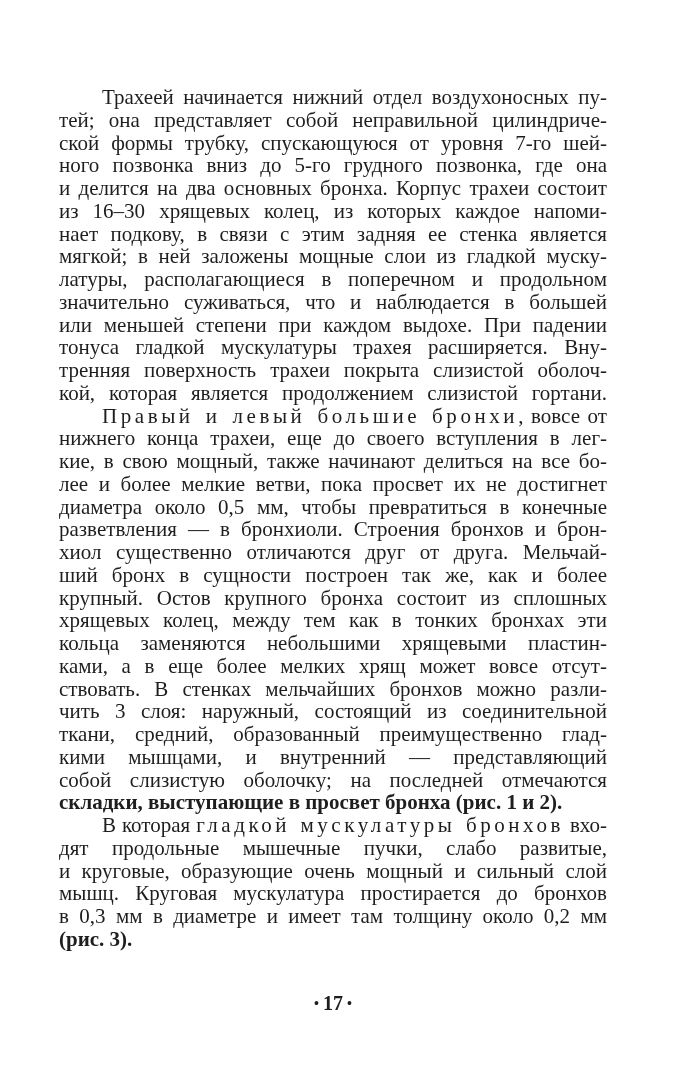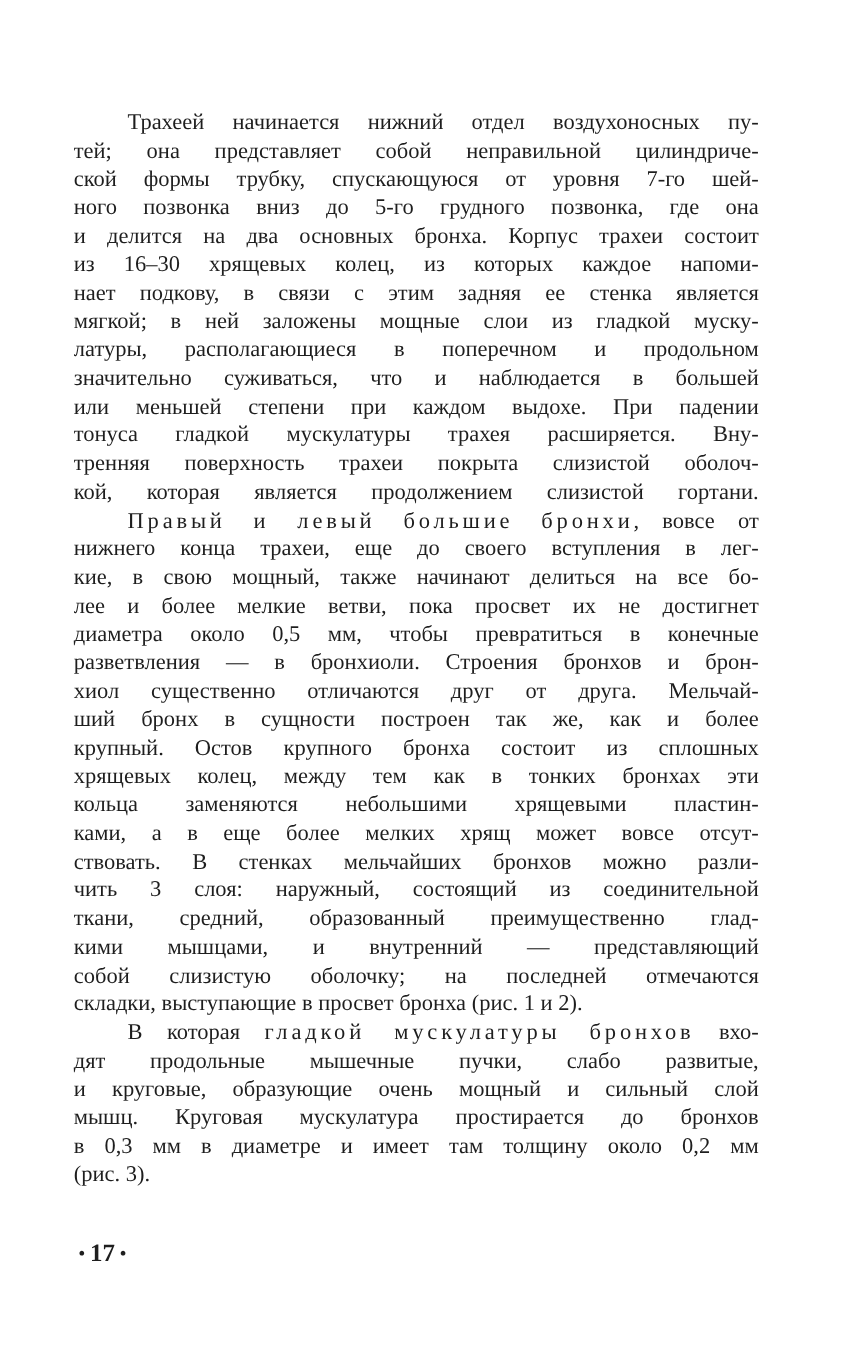--- a/index.html
+++ b/index.html
@@ -18,42 +18,44 @@
     position: absolute;
     inset: 0;
     background: #ffffff;
   }
   .text-block {
     position: absolute;
     left: 59px;
     top: 86px;
     width: 548px;
     color: #1e1e1e;
-    font-size: 18px;
+    font-size: 21px;
     line-height: 22.75px;
   }
   .line {
     text-align: justify;
     text-align-last: justify;
   }
   .line.last {
     text-align-last: left;
+    font-weight: bold;
   }
   .line.indent {
     text-indent: 43px;
   }
   .spaced {
     letter-spacing: 0.17em;
     word-spacing: 0.04em;
   }
   .page-footer {
     position: absolute;
     left: 59px;
     top: 991px;
     width: 548px;
+    text-align: center;
     color: #1e1e1e;
     font-size: 20px;
     font-weight: 700;
     line-height: 24px;
   }
   .footer-bullet {
     font-size: 14px;
     vertical-align: 2px;
     padding: 0 4px;
     font-weight: 700;

